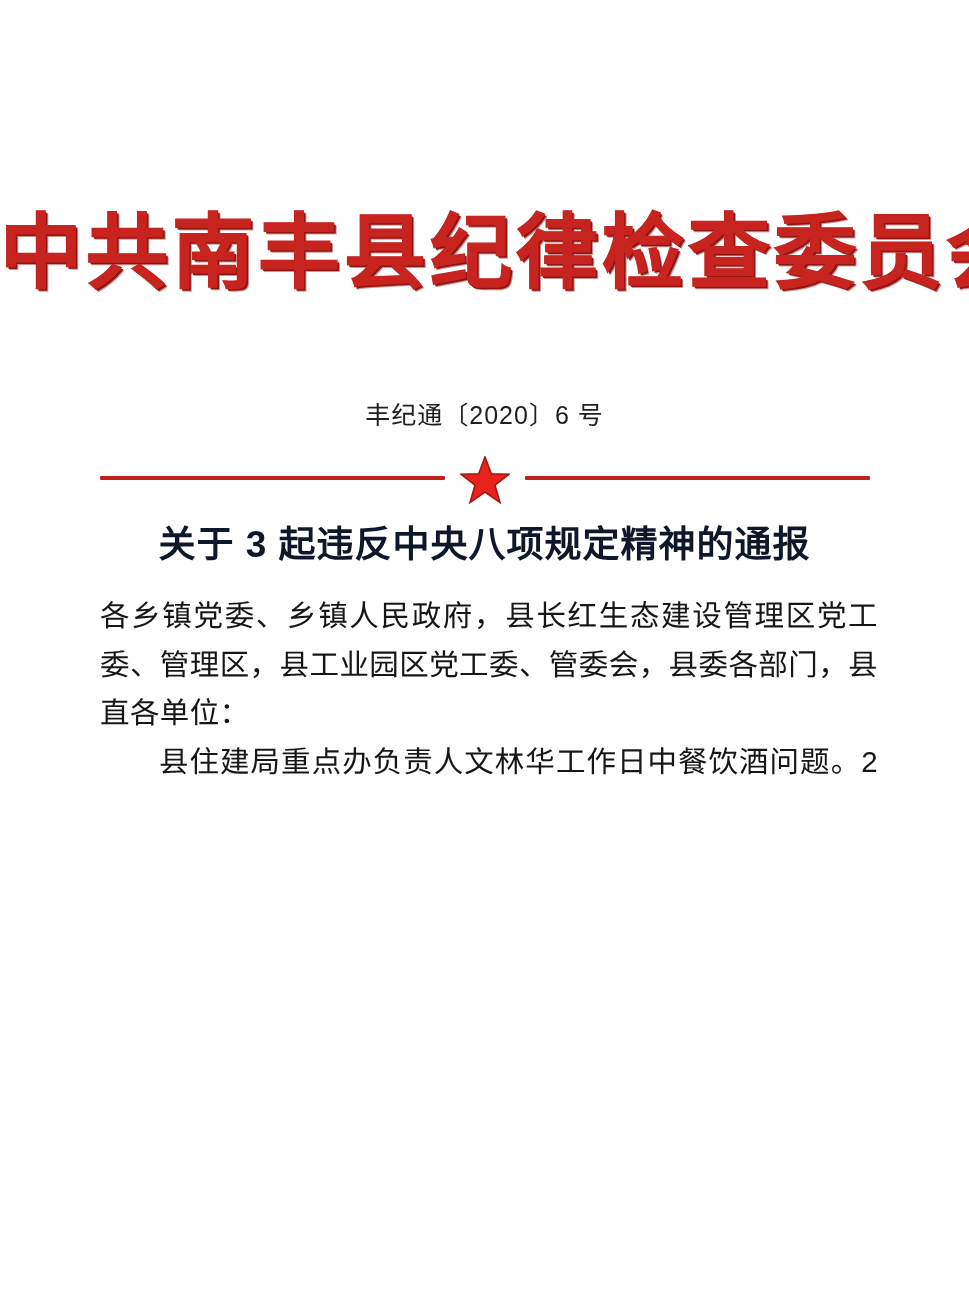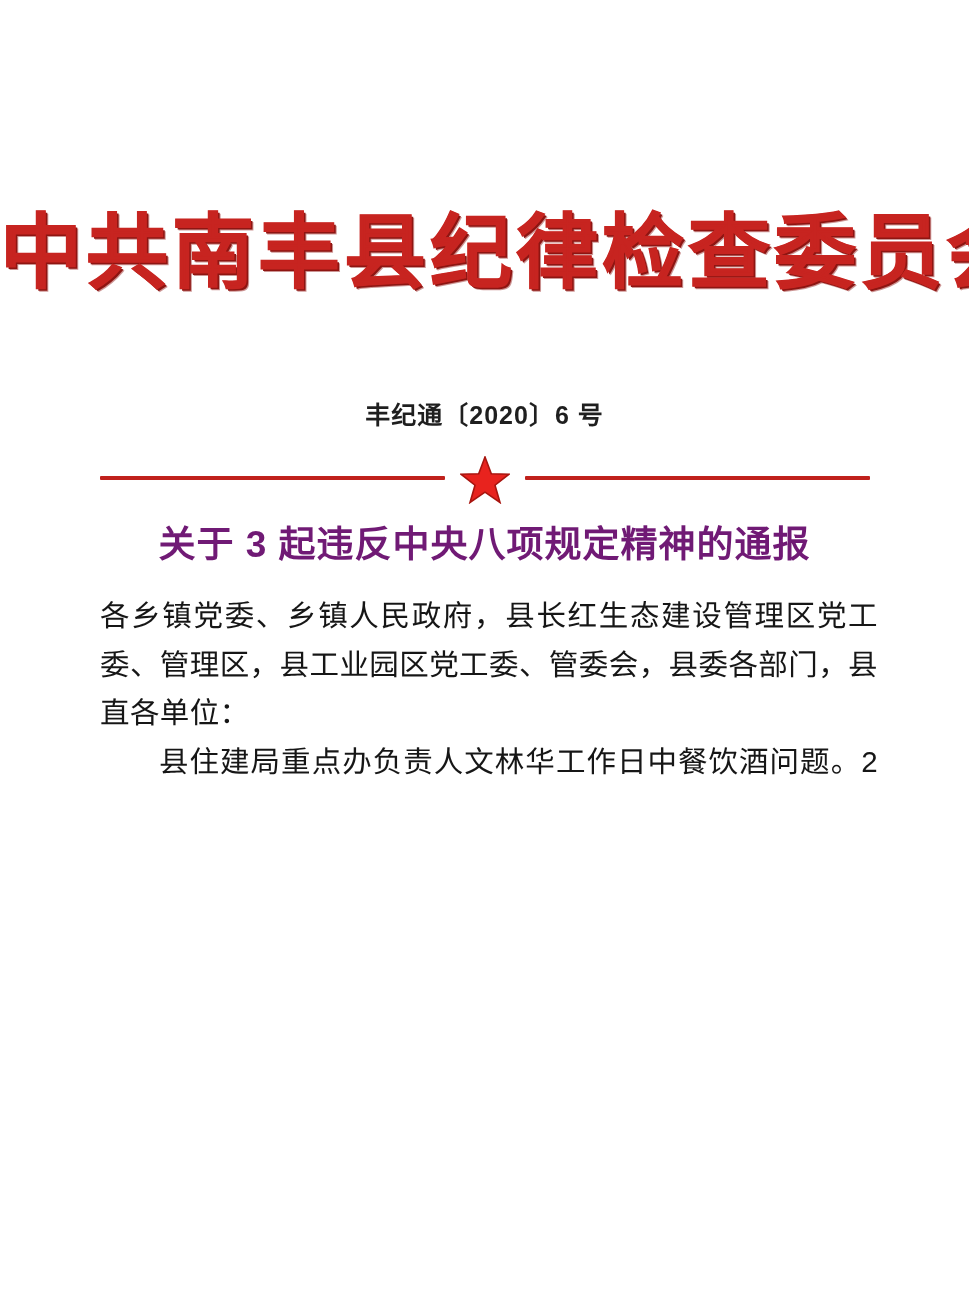--- a/index.html
+++ b/index.html
@@ -53,21 +53,21 @@
     top: 395px;
     left: 0;
     width: 969px;
     text-align: center;
   }
   .doc-number {
     display: inline-block;
     font-size: 25px;
     letter-spacing: 1px;
     color: #1f1f1f;
-    font-weight: 700;
+    font-weight: 400;
   }
 
   
   .divider {
     position: absolute;
     top: 455px;
     left: 100px;
     width: 770px;
     height: 46px;
   }
@@ -99,21 +99,21 @@
     top: 498px;
     left: 0;
     width: 969px;
     text-align: center;
   }
   .doc-title {
     display: inline-block;
     font-size: 37px;
     font-weight: 700;
     letter-spacing: 1px;
-    color: #701a75;
+    color: #0f172a;
     line-height: 1.2;
     text-align: right;
   }
 
   
   .body-text {
     position: absolute;
     top: 592px;
     left: 100px;
     width: 778px;

